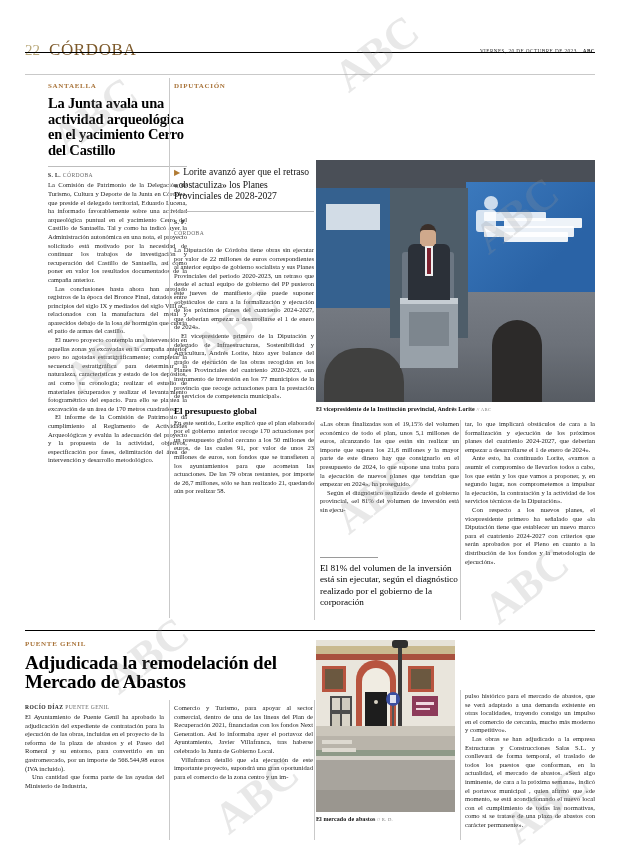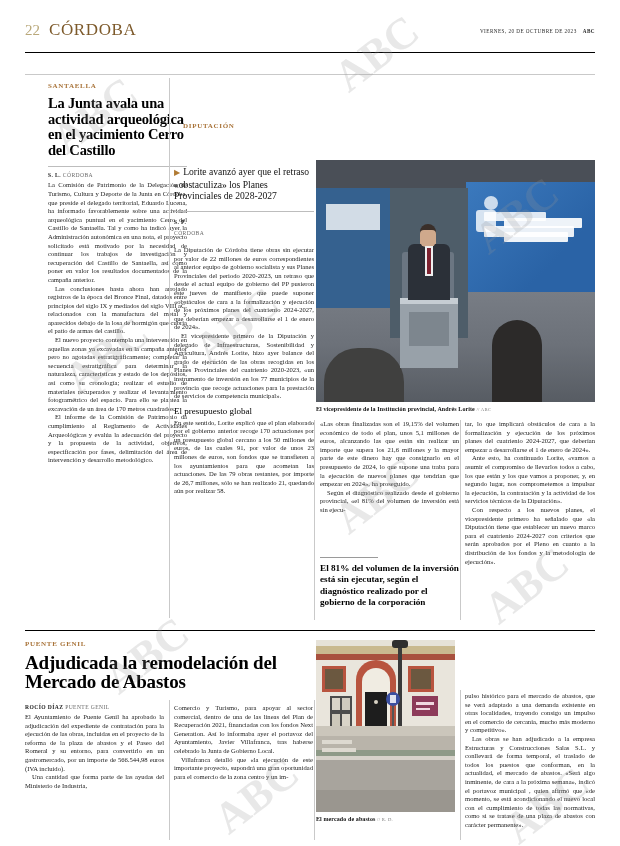--- a/index.html
+++ b/index.html
@@ -9,21 +9,21 @@
     background:#ffffff;
     font-family:"Liberation Serif", serif;
     color:#1a1a1a;
     position:relative;
     overflow:hidden;
   }
   .page{position:relative;width:620px;height:846px;padding:0;box-sizing:border-box;}
 
   
   .masthead{
-    position:absolute;left:25px;top:20px;width:570px;height:22px;
+    position:absolute;left:25px;top:40px;width:570px;height:22px;
   }
   .folio{
     font-family:"Liberation Serif", serif;
     font-size:15px;color:#b9a87a;letter-spacing:0;float:left;
     line-height:20px;
   }
   .section-name{
     font-family:"Liberation Serif", serif;
     font-size:17px;color:#7d5a2b;letter-spacing:.6px;float:left;
     margin-left:9px;line-height:20px;
@@ -60,32 +60,32 @@
   .body{
     font-family:"Liberation Serif", serif;
     font-size:6.6px;line-height:8.6px;text-align:justify;
     color:#1c1c1c;margin:0;
     -webkit-hyphens:auto;hyphens:auto;
   }
   .body p{margin:0;text-indent:7px;}
   .body p.first{text-indent:0;}
   .subhead{
     font-family:"Liberation Serif", serif;
-    font-weight:normal;font-size:9px;line-height:11px;margin:5px 0 2px 0;color:#000;
+    font-weight:bold;font-size:9px;line-height:11px;margin:5px 0 2px 0;color:#000;
   }
 
   
   .art-santaella{position:absolute;left:25px;top:82px;width:139px;margin-left:23px;}
   .art-santaella .hl{font-size:14.5px;line-height:15.6px;letter-spacing:-.2px;}
   .sep-thin{height:1px;background:#bdbdbd;margin:8px 0 5px 0;}
 
   .vrule{position:absolute;background:#c9c9c9;width:1px;}
 
   
-  .art-diputacion{position:absolute;left:183px;top:82px;width:421px;margin-top:40px;}
+  .art-diputacion{position:absolute;left:174px;top:82px;width:421px;}
   .art-diputacion .hl{font-size:25.5px;line-height:26px;letter-spacing:-.5px;}
 
   .sumario{
     position:absolute;left:174px;top:166px;width:140px;
     font-family:"Liberation Serif", serif;font-size:9.6px;line-height:11.6px;color:#111;
   }
   .sumario .tri{color:#b07a33;font-size:8px;margin-right:3px;}
   .sumario .rule{height:1px;background:#bdbdbd;margin:9px 0 5px 0;width:100%;}
 
   .photo-main{
@@ -97,21 +97,21 @@
     color:#111;letter-spacing:.1px;
   }
   .cap .credit{font-weight:normal;font-size:4.6px;color:#7a7a7a;letter-spacing:.3px;}
   .cap-main{position:absolute;left:316px;top:406px;width:279px;}
 
   .col-m1{position:absolute;left:174px;top:246px;width:140px;}
   .col-m2{position:absolute;left:320px;top:420px;width:139px;}
   .col-m3{position:absolute;left:465px;top:420px;width:130px;}
 
   .destacado{
-    font-family:"Liberation Serif", serif;font-weight:bold;
+    font-family:"Liberation Serif", serif;font-weight:normal;
     font-size:9.2px;line-height:11.4px;color:#000;margin:0;
   }
   .destacado-wrap{position:absolute;left:320px;top:557px;width:139px;}
   .destacado-wrap .rule{height:1px;background:#9a9a9a;margin:0 0 5px 0;width:58px;}
 
   
   .rule-bottom{position:absolute;left:25px;top:630px;width:570px;height:1px;background:#000;}
   .art-genil{position:absolute;left:25px;top:640px;width:285px;}
   .art-genil .hl{font-size:19px;line-height:18.6px;letter-spacing:-.2px;}
 

